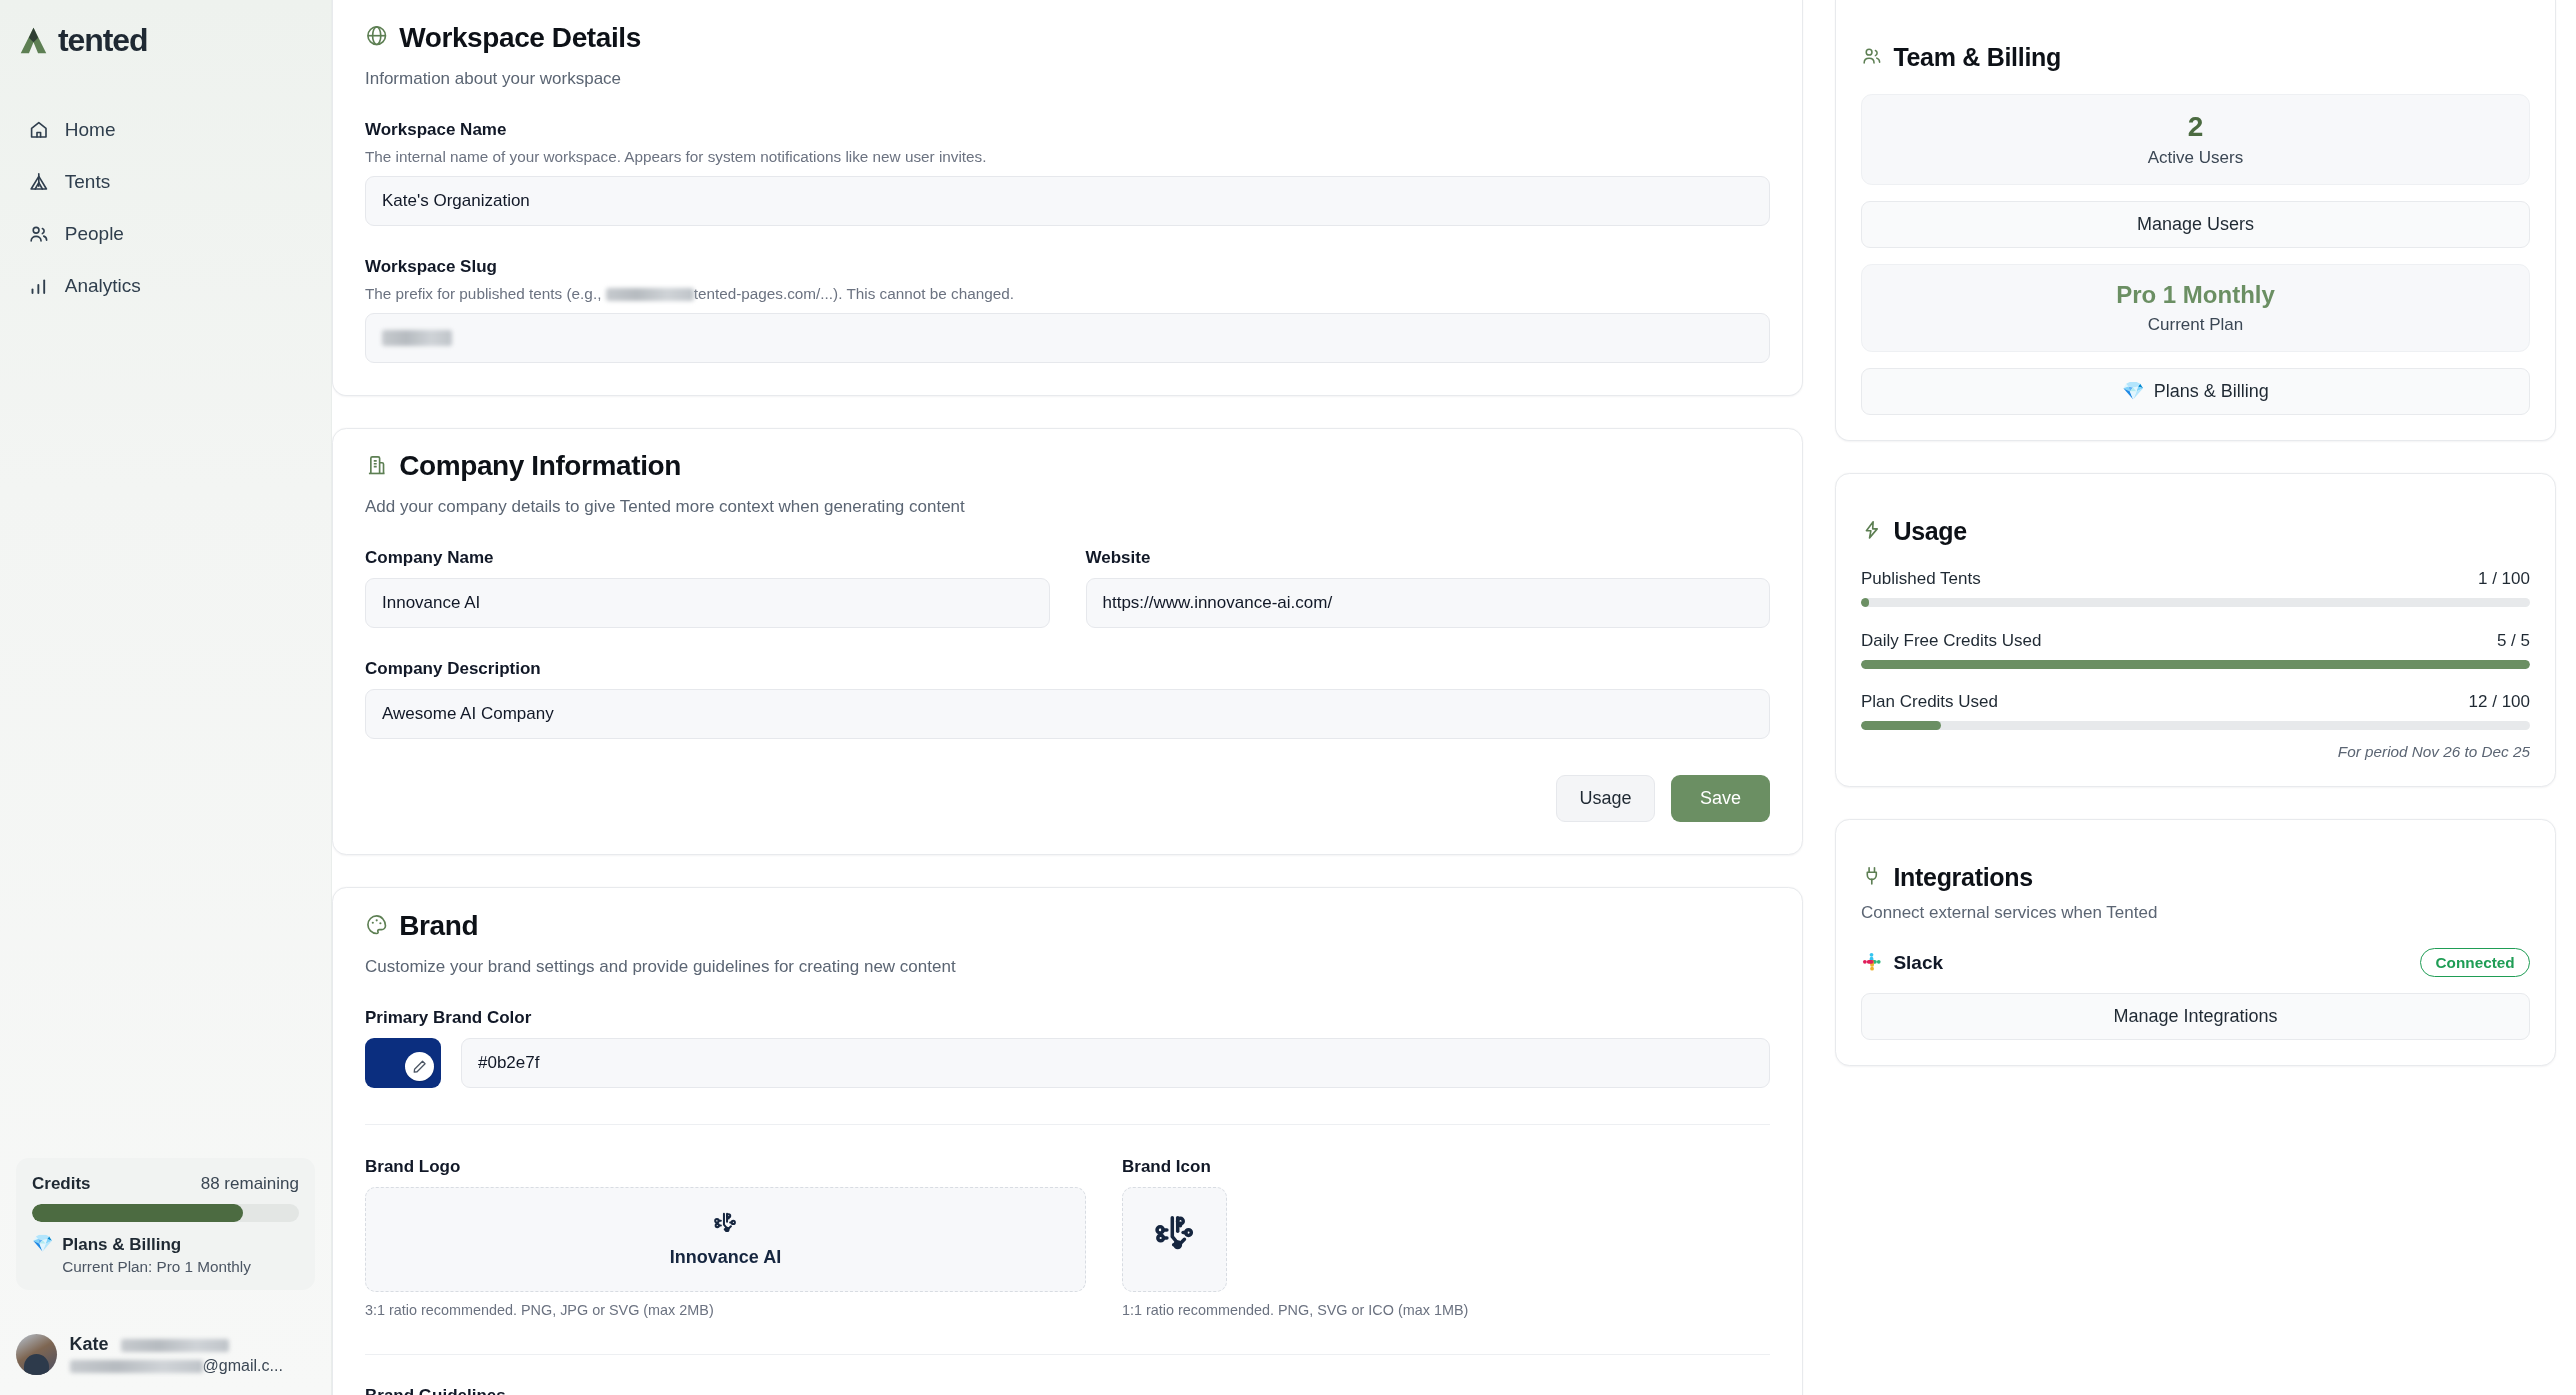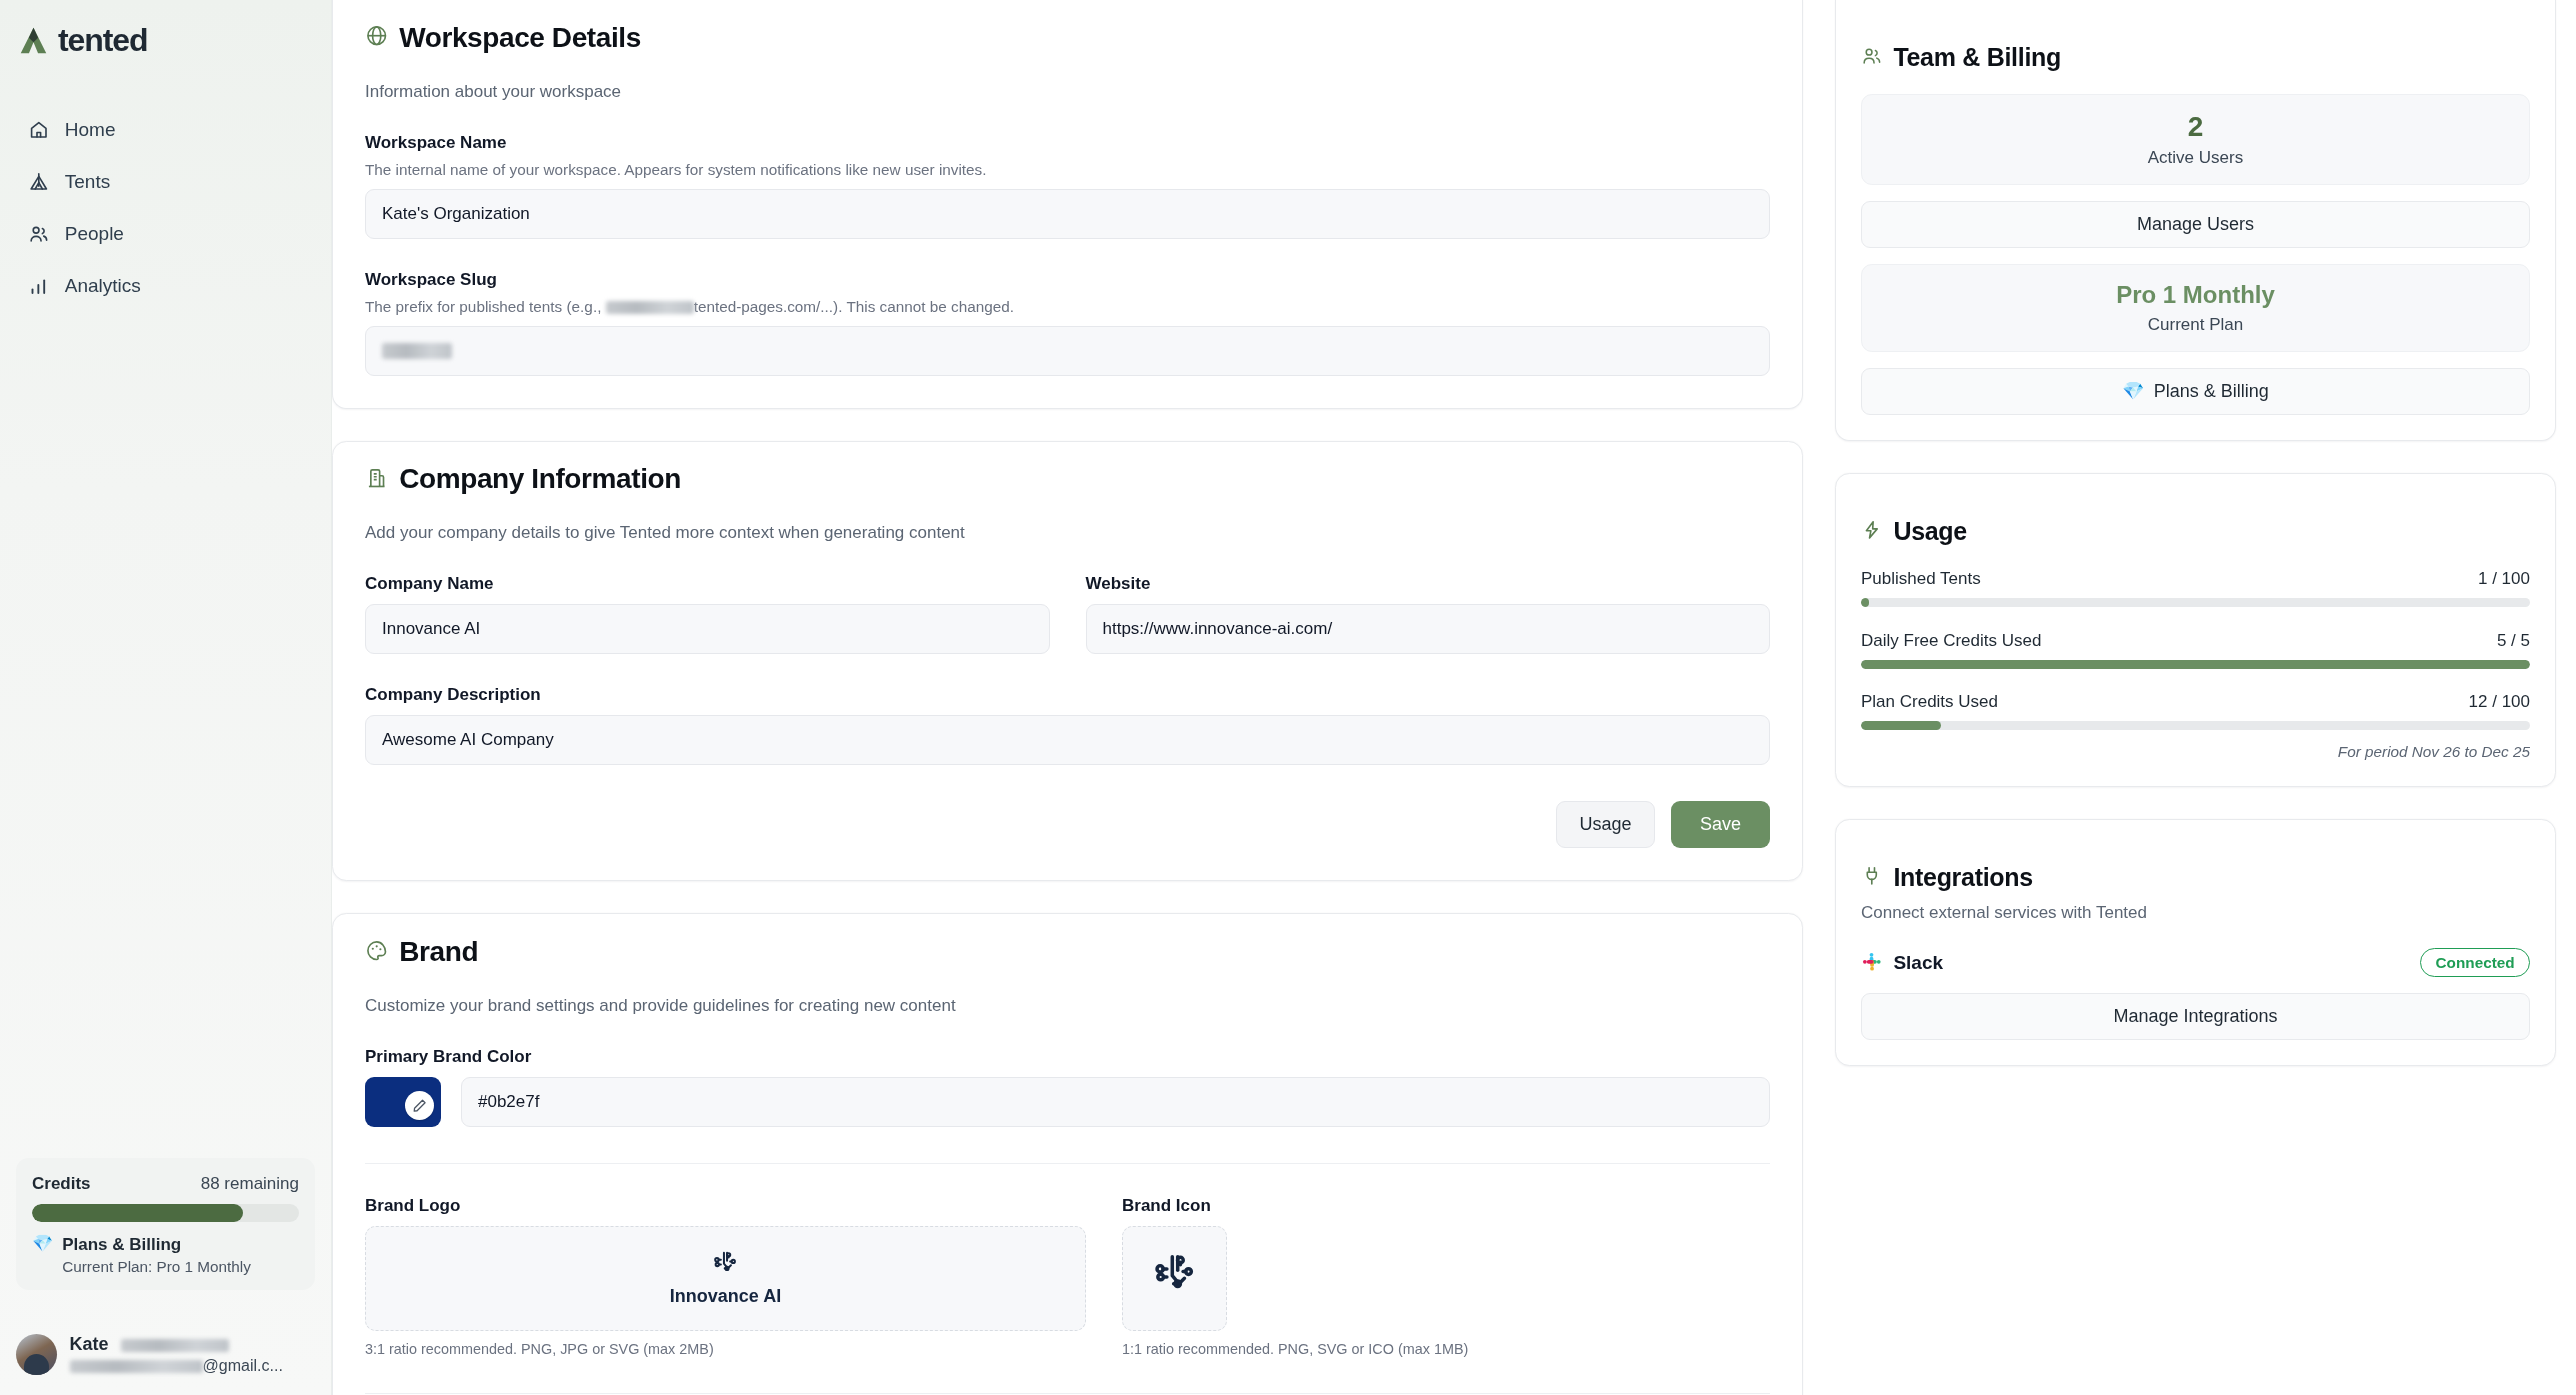--- a/index.html
+++ b/index.html
@@ -84,21 +84,21 @@
   .card {
     background: #ffffff;
     border: 0.9px solid #e8eaed;
     border-radius: 14.4px;
     box-shadow: 0 0.9px 1.8px rgba(16,24,40,.05);
   }
   .card-left { margin: 0 0 32px 0; padding: 0 32px 32px 32px; }
 
   .sec-head { display: flex; align-items: center; gap: 10.8px; padding-top: 21.6px; }
   .sec-title { font-size: 28px; font-weight: 700; letter-spacing: -0.4px; color: #0d1117; }
-  .sec-sub { font-size: 17px; color: #5b6573; margin-top: 28px; }
+  .sec-sub { font-size: 17px; color: #5b6573; margin-top: 15px; }
 
   .field { margin-top: 31px; }
   .flabel { font-size: 17px; font-weight: 700; color: #111827; }
   .fhelp { font-size: 15.3px; color: #6b7280; margin-top: 8px; }
   .input {
     margin-top: 10px;
     height: 50px;
     background: #f7f8fa;
     border: 0.9px solid #e6e8ec;
     border-radius: 9px;
@@ -515,21 +515,21 @@
           <span>
             <svg width="21.6" height="21.6" viewBox="0 0 24 24" fill="none" stroke="#5d7f53" stroke-width="1.8" stroke-linecap="round" stroke-linejoin="round">
               <path d="M9 3v5"></path>
                 <path d="M15 3v5"></path>
               <path d="M7 8h10v3a5 5 0 0 1-5 5 5 5 0 0 1-5-5z"></path>
                 <path d="M12 16v5"></path>
             </svg>
           </span>
           <span class="sec-title-sm">Integrations</span>
         </div>
-        <div class="integ-sub">Connect external services with Tented</div>
+        <div class="integ-sub">Connect external services when Tented</div>
 
         <div class="integ-row">
           <div class="integ-left">
             <span>
               <svg width="21.6" height="21.6" viewBox="0 0 24 24">
                 <rect x="9.6" y="2.2" width="4.2" height="4.2" rx="2.1" fill="#36C5F0"></rect>
                 <rect x="9.6" y="6.4" width="4.2" height="7.6" rx="2.1" fill="#36C5F0"></rect>
                 <rect x="17.6" y="9.9" width="4.2" height="4.2" rx="2.1" fill="#2EB67D"></rect>
                 <rect x="10" y="9.9" width="7.6" height="4.2" rx="2.1" fill="#2EB67D"></rect>
                 <rect x="10.2" y="17.6" width="4.2" height="4.2" rx="2.1" fill="#ECB22E"></rect>

